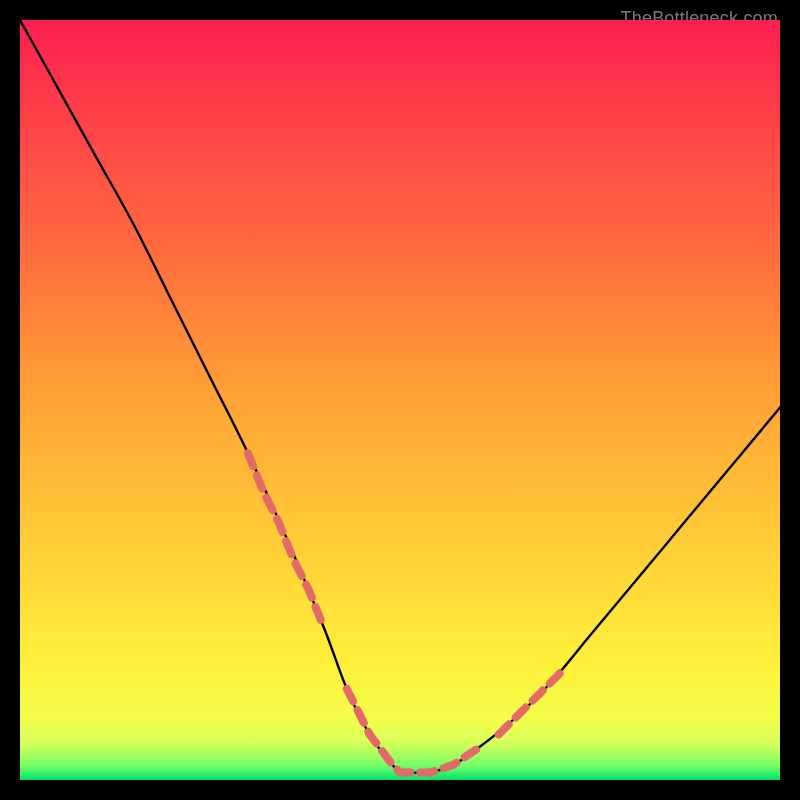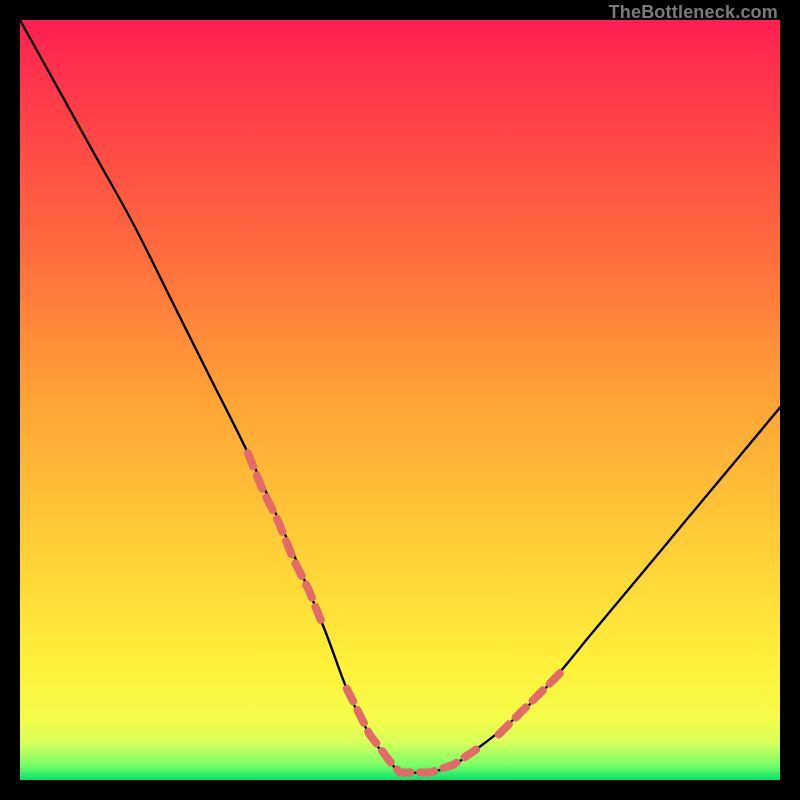--- a/index.html
+++ b/index.html
@@ -42,25 +42,25 @@
       #7bff66 98%,
       #00e36a 100%
     );
   }
   .curve-layer {
     position: absolute;
     inset: 0;
   }
   .watermark {
     position: absolute;
-    top: 2px;
+    top: 8px;
     right: 22px;
     color: #7a7a7a;
     font-size: 18px;
-    font-weight: 700;
+    font-weight: 400;
     letter-spacing: 0.2px;
     user-select: none;
   }
 </style>
 </head>
 <body>
 
 <div class="frame">
 
   <div class="watermark">TheBottleneck.com</div>

